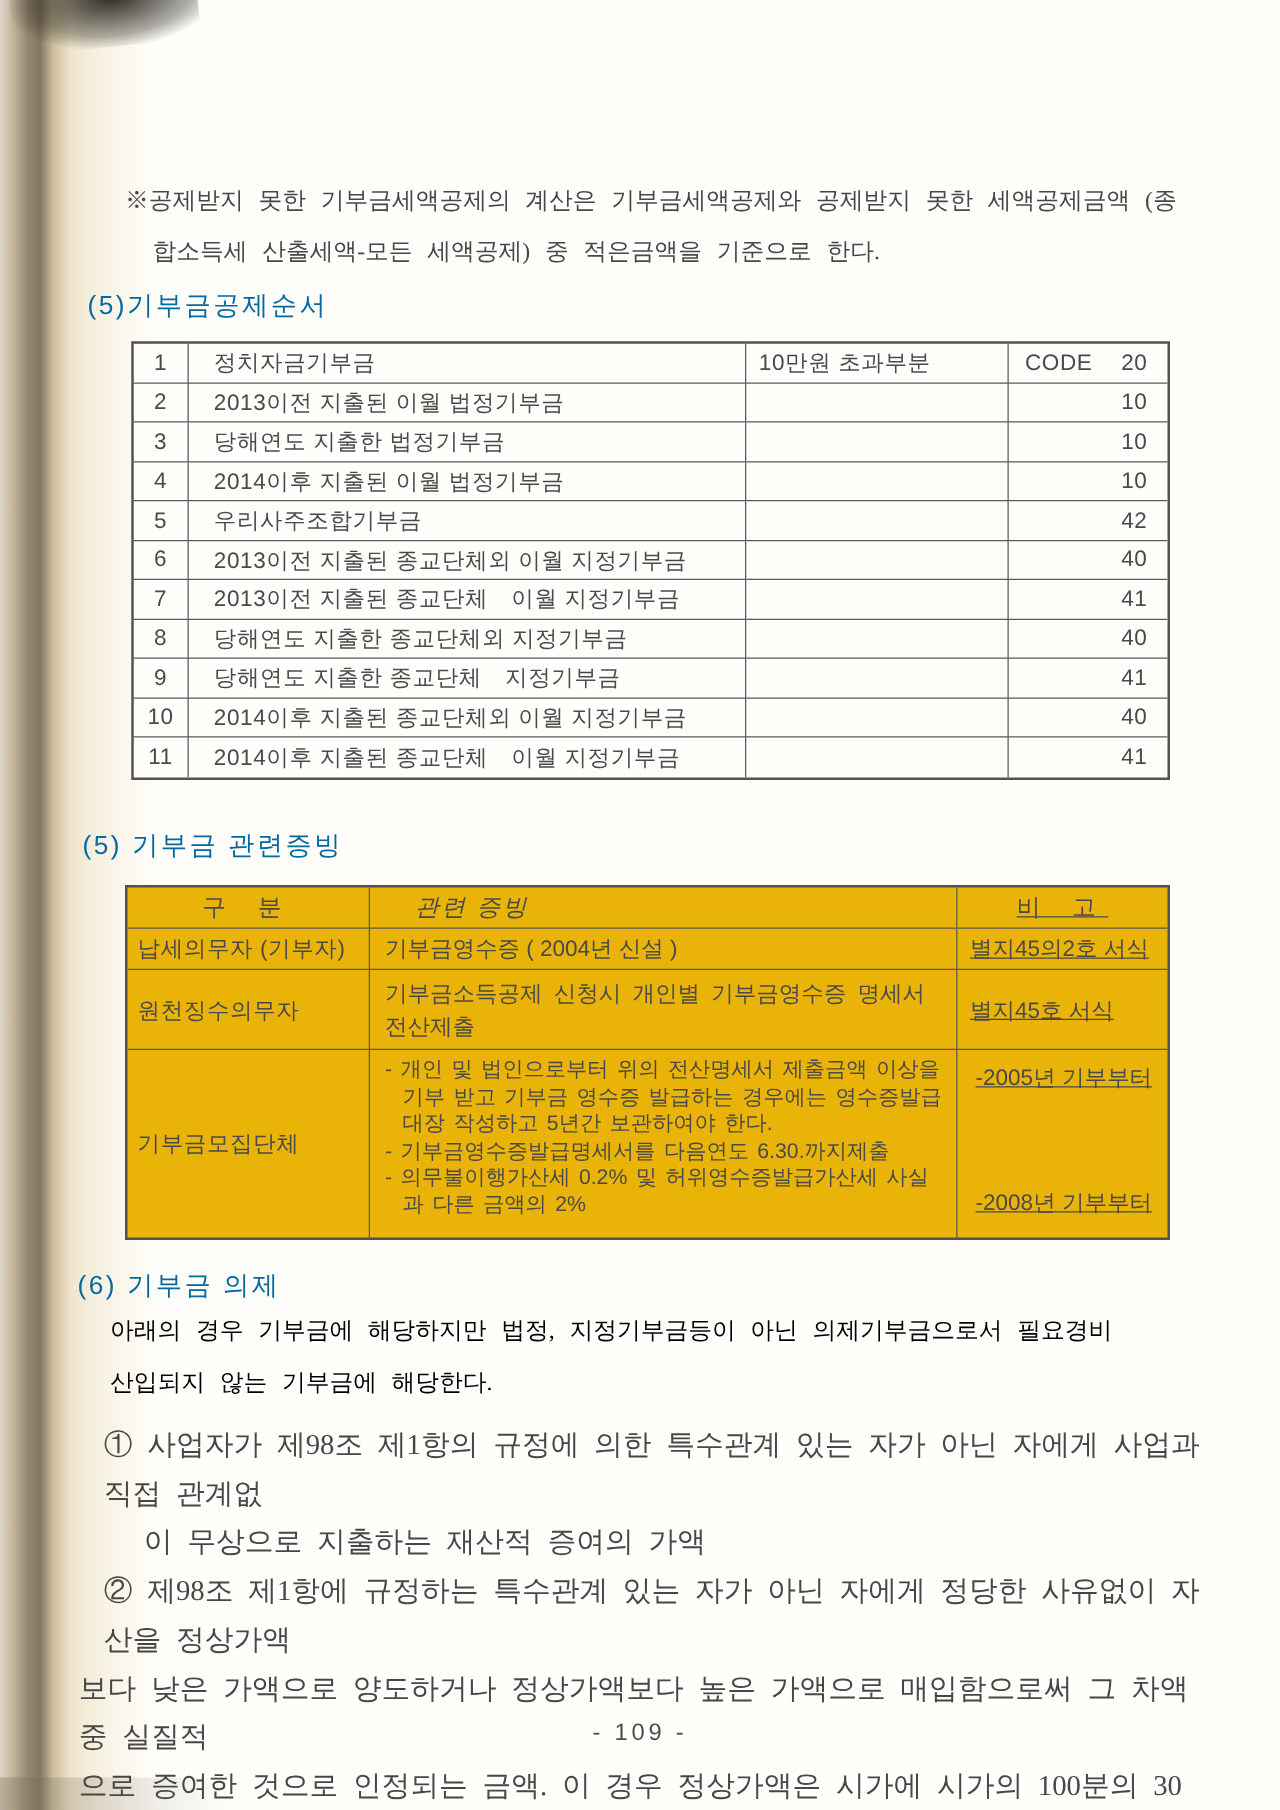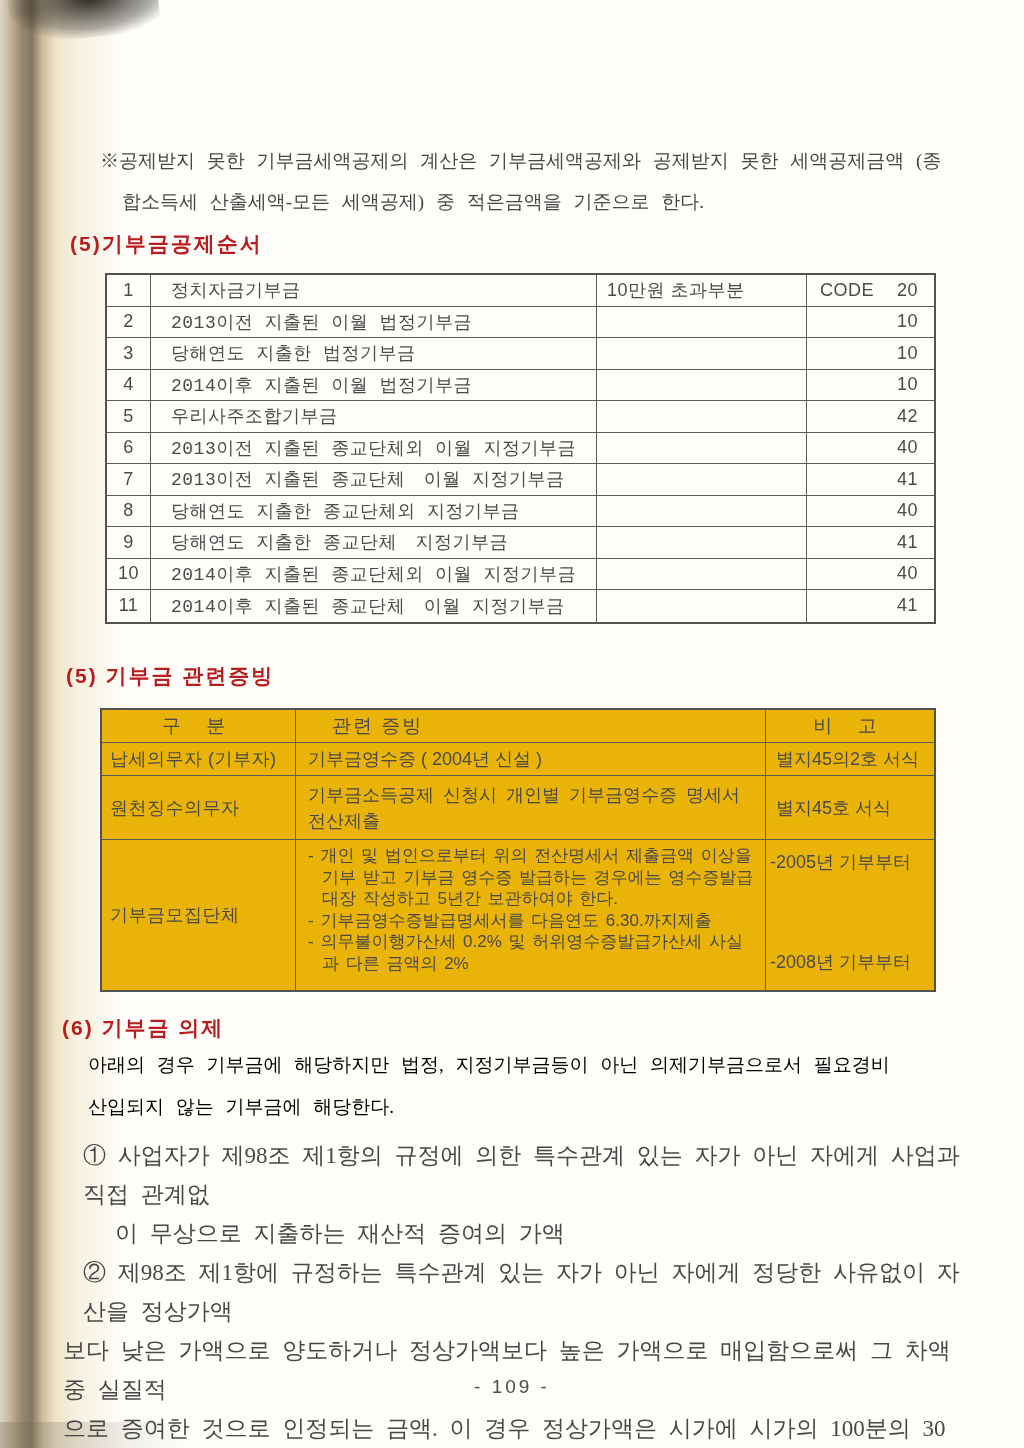--- a/index.html
+++ b/index.html
@@ -35,21 +35,21 @@
     pointer-events: none;
   }
 
   
   .note { left: 100px; top: 140px; width: 850px; font-size: 19px; line-height: 41px; word-spacing: 7px; color: #474747; }
   .note .l2 { padding-left: 22px; }
 
   
   .sec-heading {
     font-family: "Liberation Sans", sans-serif;
-    font-weight: 700; font-size: 21px; color: #b91c1c; letter-spacing: 2px;
+    font-weight: 400; font-size: 21px; color: #0369a1; letter-spacing: 2px;
   }
   .h5a { left: 70px; top: 230px; }
   .h5b { left: 66px; top: 662px; }
   .h6  { left: 62px; top: 1014px; text-align: right; }
 
   
   .t1 {
     left: 105px; top: 273px; width: 831px;
     display: grid;
     grid-template-columns: 44px 446px 210px 127px;
@@ -57,48 +57,48 @@
     border: 2px solid #525252;
     background: #fffefa;
     font-family: "Liberation Sans", sans-serif;
     font-size: 18px; color: #4a4a4a;
     letter-spacing: 0.5px;
   }
   .t1 .cell { border-right: 1.5px solid #5a5a5a; border-bottom: 1.5px solid #5a5a5a; display: flex; align-items: center; overflow: hidden; }
   .t1 .cell.last-col { border-right: none; }
   .t1 .row-last { border-bottom: none; }
   .t1 .c-no { justify-content: center; }
-  .t1 .c-name { padding-left: 20px; font-family: Liberation Mono, monospace; }
+  .t1 .c-name { padding-left: 20px; }
   .t1 .c-extra { padding-left: 10px; }
   .t1 .c-code { justify-content: flex-end; padding-right: 16px; }
   .t1 .c-code.with-label { justify-content: space-between; padding-left: 13px; }
 
   
   .t2 {
     left: 100px; top: 708px; width: 836px;
     display: grid;
     grid-template-columns: 194px 470px 168px;
     grid-template-rows: 33px 33px 64px 150px;
     border: 2px solid #525252;
     background: #eab308;
     font-family: "Liberation Sans", sans-serif;
     font-size: 18px; color: #4a4a4a;
   }
   .t2 .cell { border-right: 1.5px solid #5a5a5a; border-bottom: 1.5px solid #5a5a5a; overflow: hidden; }
-  .t2 .cell.last-col { border-right: none; }
+  .t2 .cell.last-col { border-right: none; text-decoration: underline; }
   .t2 .row-last { border-bottom: none; }
   .t2 .hdr { display: flex; align-items: center; justify-content: center; letter-spacing: 10px; font-size: 19px; }
-  .t2 .hdr.left { justify-content: flex-start; padding-left: 36px; letter-spacing: 2px; }
+  .t2 .hdr.left { justify-content: flex-start; padding-left: 36px; letter-spacing: 2px; font-style: italic; }
   .t2 .cat { display: flex; align-items: center; padding-left: 8px; letter-spacing: 0.5px; }
   .t2 .ev1 { display: flex; align-items: center; padding-left: 12px; }
   .t2 .ev2 { padding: 6px 14px 0 12px; line-height: 26px; word-spacing: 4px; }
   .t2 .ev3 { padding: 5px 8px 2px 12px; font-size: 17px; line-height: 21.5px; word-spacing: 2px; }
   .t2 .ev3 .bullet { padding-left: 14px; text-indent: -14px; }
   .t2 .rm  { display: flex; align-items: center; padding-left: 10px; }
-  .t2 .rm3 { display: flex; flex-direction: column; justify-content: space-between; padding: 10px 2px 16px 4px; }
+  .t2 .rm3 { display: flex; flex-direction: column; justify-content: space-between; padding: 10px 2px 16px 4px; align-items: center; }
 
   
   .intro { left: 88px; top: 1044px; width: 872px; font-size: 19px; line-height: 42px; word-spacing: 7px; color: #000000; }
   .items { left: 55px; top: 1136px; width: 908px; font-size: 23px; line-height: 39px; word-spacing: 6px; color: #474747; }
   .items .i-ind   { margin-left: 28px; }
   .items .i-cont1 { margin-left: 60px; }
   .items .i-cont2 { margin-left: 8px; }
 
   
   .footer {

